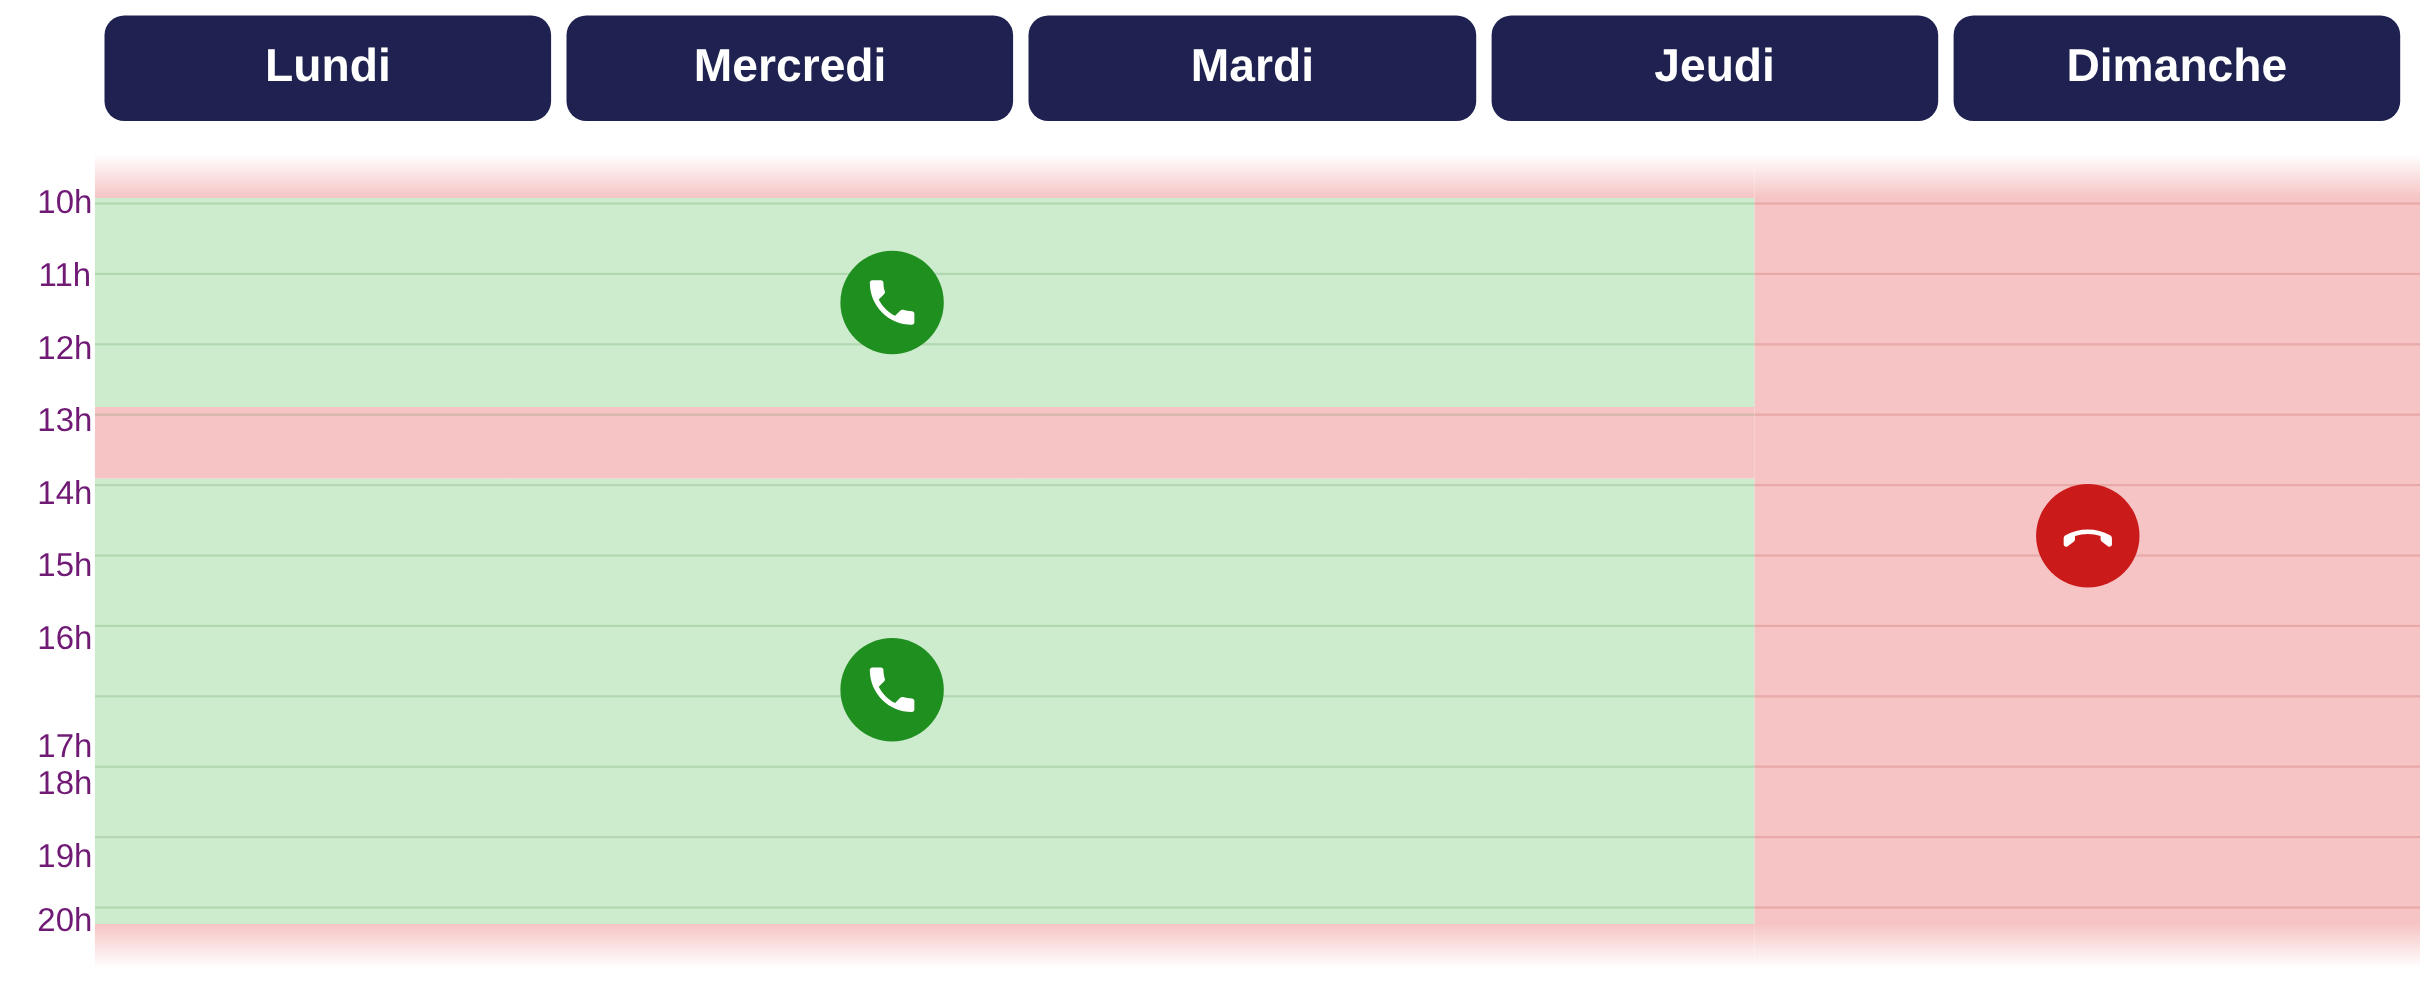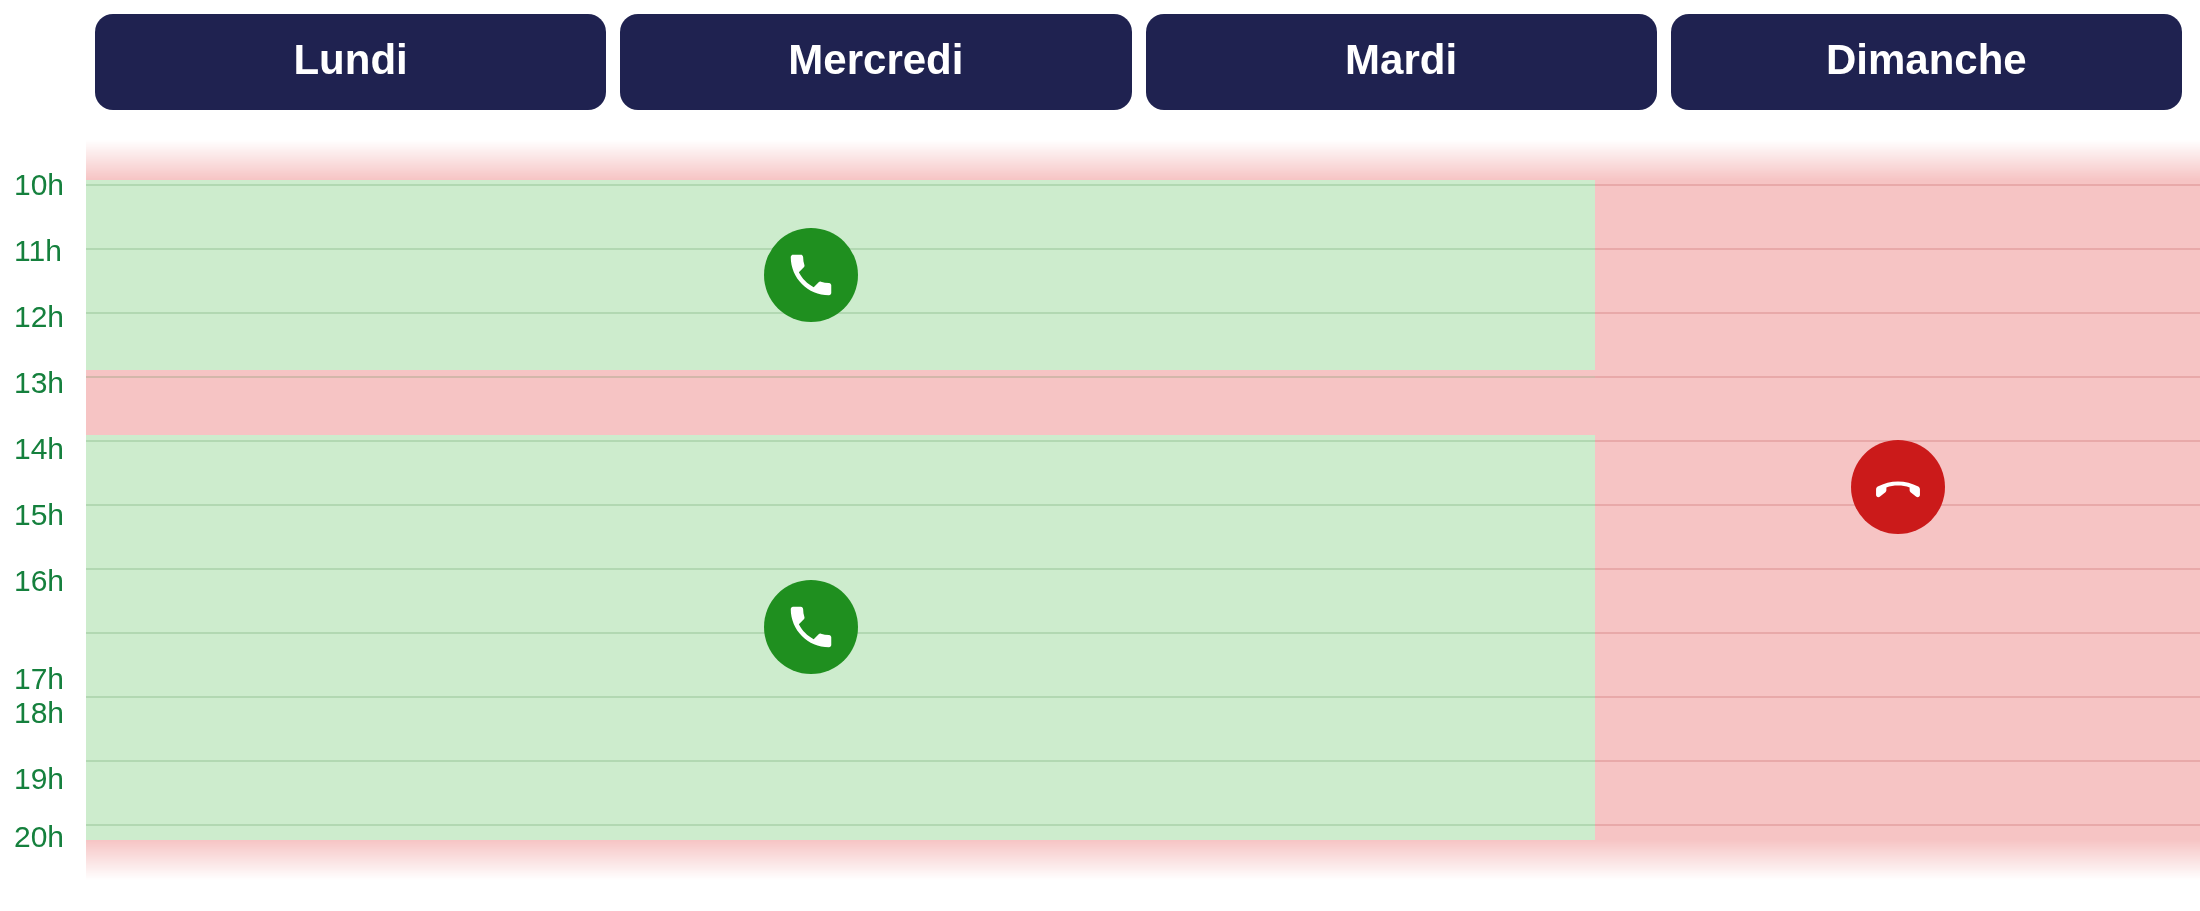--- a/index.html
+++ b/index.html
@@ -34,24 +34,24 @@
     text-align: center;
     border-radius: 18px;
     padding: 22px 0 26px;
   }
 
   
   .time-label {
     position: absolute;
     right: 2140px; 
     width: 90px;
-    text-align: left;
+    text-align: center;
     left: 14px;
     font-size: 30px;
-    color: #15803d;
+    color: #701a75;
   }
 
   
   .schedule {
     position: absolute;
     left: 86px;
     right: 0;
     top: 140px;
     height: 740px;
     
@@ -119,20 +119,21 @@
 </style>
 </head>
 <body>
 
 <div class="container">
 
   <div class="days-row">
     <div class="day-btn">Lundi</div>
     <div class="day-btn">Mercredi</div>
     <div class="day-btn">Mardi</div>
+    <div class="day-btn">Jeudi</div>
     <div class="day-btn">Dimanche</div>
   </div>
 
   <div class="time-label" style="top:168px">10h</div>
   <div class="time-label" style="top:234px">11h</div>
   <div class="time-label" style="top:300px">12h</div>
   <div class="time-label" style="top:366px">13h</div>
   <div class="time-label" style="top:432px">14h</div>
   <div class="time-label" style="top:498px">15h</div>
   <div class="time-label" style="top:564px">16h</div>

